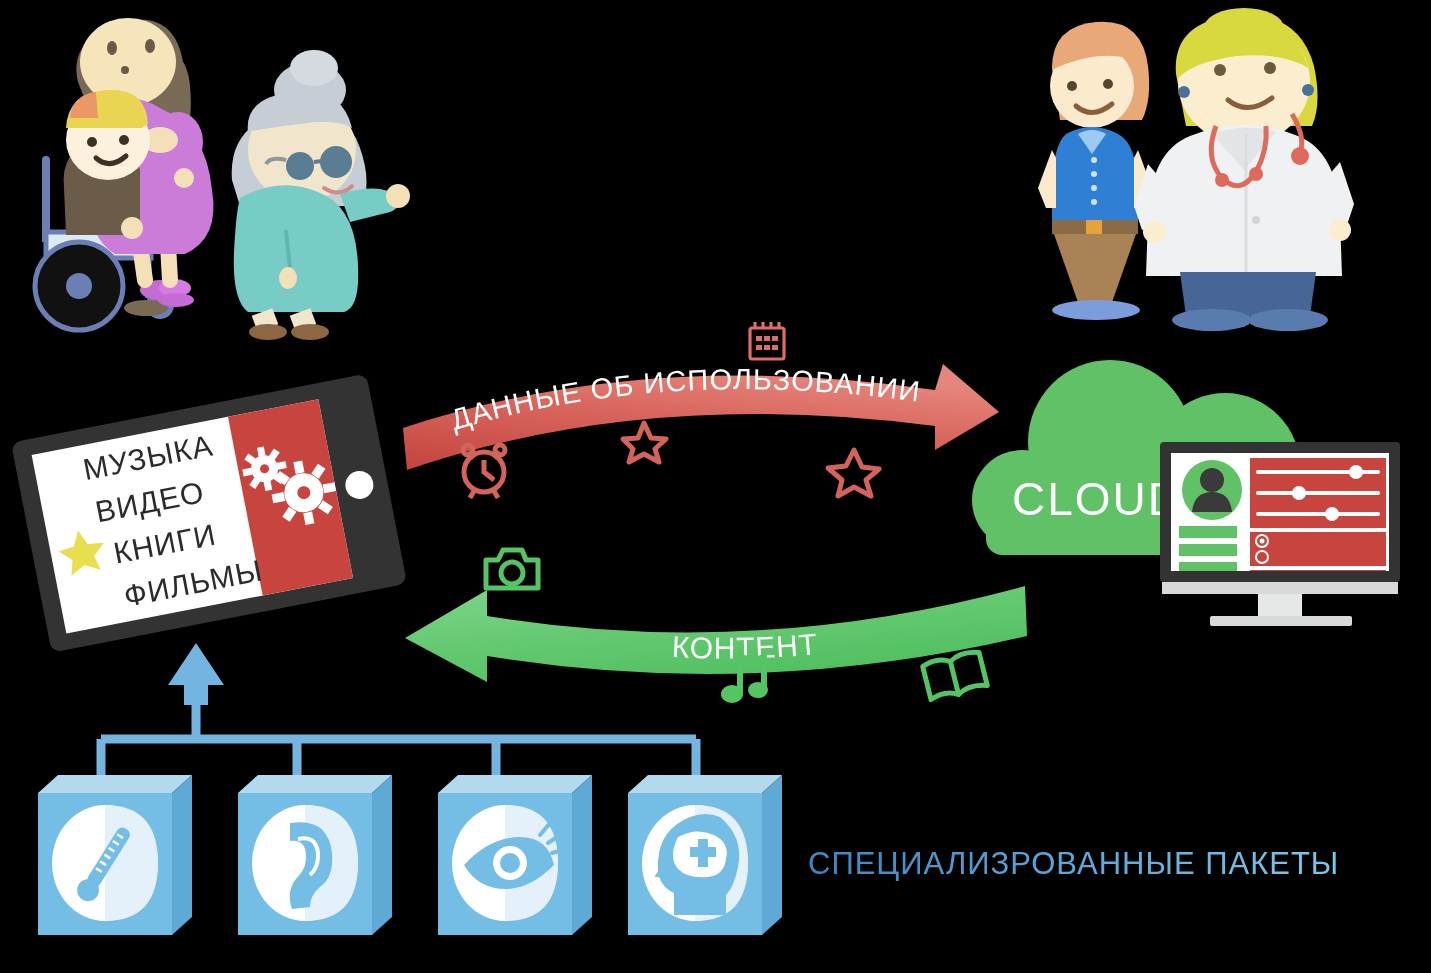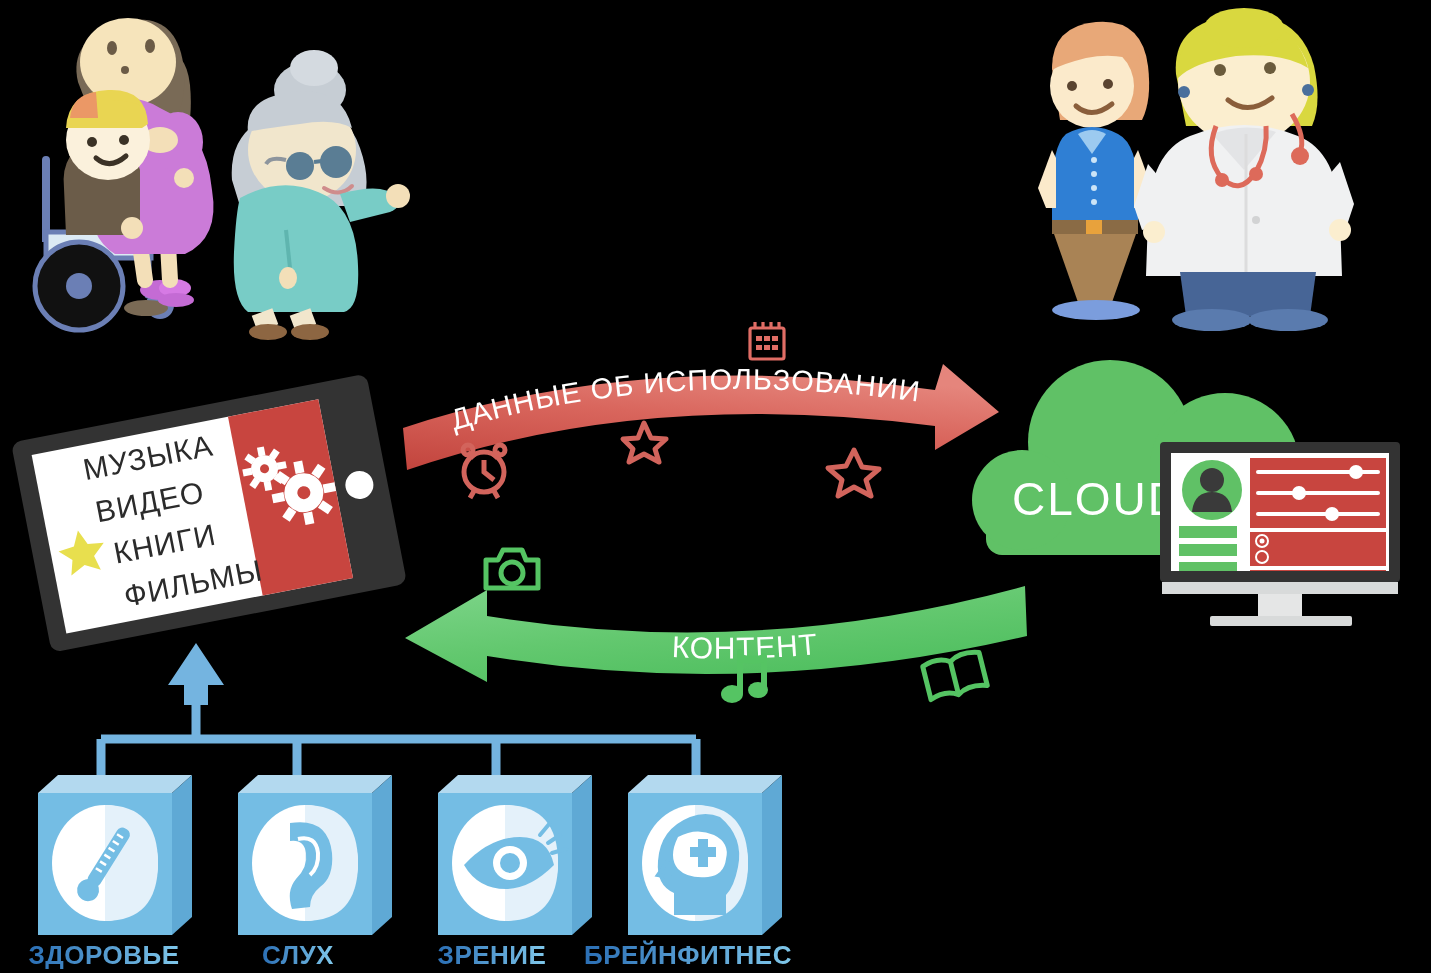--- a/index.html
+++ b/index.html
@@ -403,31 +403,26 @@
         <g fill="#74bde4">
           <path d="M700 52 Q724 72 718 102 Q714 122 706 130 L706 150 L654 150 L654 128 Q636 120 638 96 Q640 64 670 52 Q686 46 700 52 Z"></path>
           <path d="M648 96 L638 110 L650 112 L650 124" fill="none" stroke="#74bde4" stroke-width="4"></path>
           <path d="M658 72 Q676 62 694 70 Q710 78 706 94 Q704 110 688 112 Q668 114 658 104 Q648 92 658 72 Z" fill="#ffffff"></path>
           <path d="M678 74 L688 74 L688 82 L696 82 L696 92 L688 92 L688 102 L678 102 L678 92 L670 92 L670 82 L678 82 Z" fill="#74bde4"></path>
         </g>
       </g>
     </svg>
   </div>
 
-  <div class="abs" style="left:0px;top:938px;width:800px;">
-    <svg width="800" height="35" viewBox="0 0 800 35">
+
+  <div class="abs" style="left:800px;top:840px;">
+    <svg width="520" height="50" viewBox="0 0 520 50">
       <defs>
-        <linearGradient id="gLbl" x1="0" y1="0" x2="1" y2="0">
-          <stop offset="0%" stop-color="#2b6fb5"></stop>
+        <linearGradient id="gSect" x1="0" y1="0" x2="1" y2="0">
+          <stop offset="0%" stop-color="#3c87c4"></stop>
           <stop offset="100%" stop-color="#7fc7ea"></stop>
         </linearGradient>
       </defs>
-      <g class="nosel" font-family="'Liberation Sans',sans-serif" font-size="26" font-weight="bold" fill="url(#gLbl)" text-anchor="middle" letter-spacing="0.5">
-        <text x="104" y="26">ЗДОРОВЬЕ</text>
-        <text x="298" y="26">СЛУХ</text>
-        <text x="492" y="26">ЗРЕНИЕ</text>
-        <text x="688" y="26">БРЕЙНФИТНЕС</text>
-      </g>
-    </svg>
-  </div>
-
+      <text class="nosel" x="8" y="34" font-family="'Liberation Sans',sans-serif" font-size="31" fill="url(#gSect)" letter-spacing="1">СПЕЦИАЛИЗРОВАННЫЕ ПАКЕТЫ</text>
+    </svg>
+  </div>
 
 </div>
 
 </body></html>

